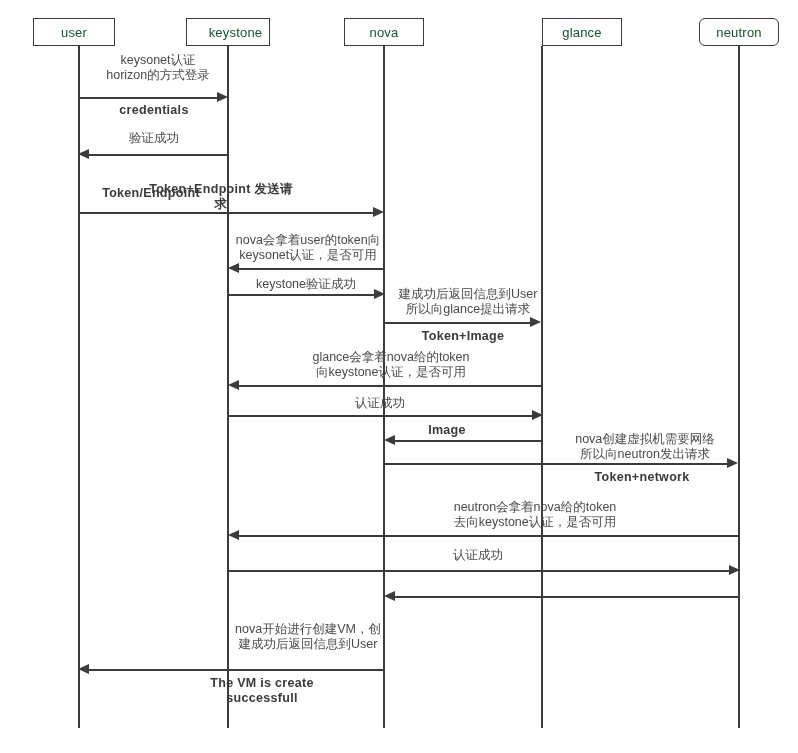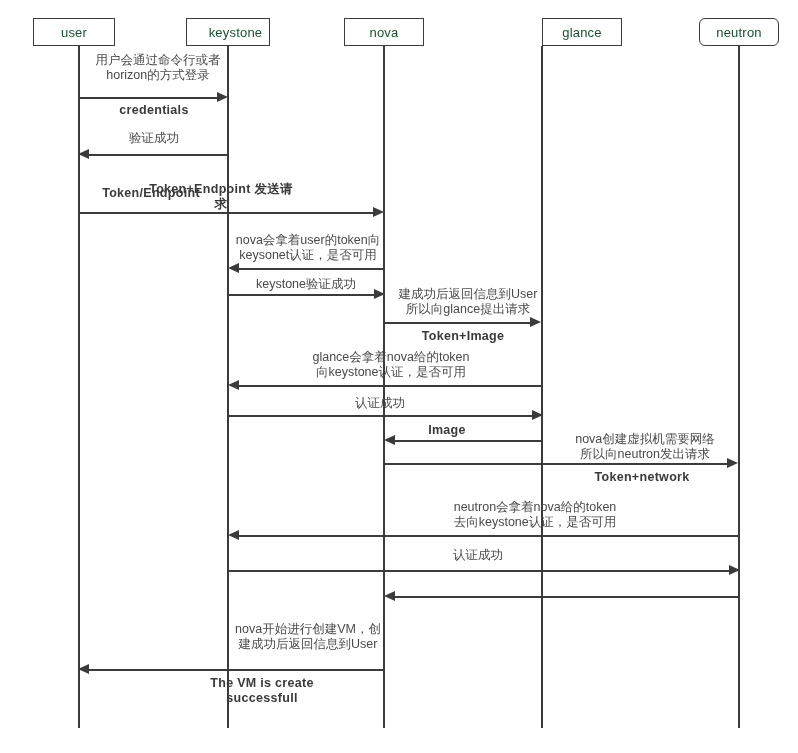--- a/index.html
+++ b/index.html
@@ -96,21 +96,21 @@
   <div class="participant-box" style="left:699px; top:18px; width:80px;border-radius:6px;">
     <span>neutron</span>
   </div>
 
   <div class="lifeline" style="left:78px;  top:46px; height:682px;"></div>
   <div class="lifeline" style="left:227px; top:46px; height:682px;"></div>
   <div class="lifeline" style="left:383px; top:46px; height:682px;"></div>
   <div class="lifeline" style="left:541px; top:46px; height:682px;"></div>
   <div class="lifeline" style="left:738px; top:46px; height:682px;"></div>
 
-  <div class="msg-label note" style="left:83px; top:53px; width:150px; text-align:center;">用户会通过命令行或者
+  <div class="msg-label note" style="left:83px; top:53px; width:150px; text-align:center;">keysonet认证
 horizon的方式登录</div>
   <div class="msg-line" style="left:79px; top:97px; width:138px;"></div>
   <div class="arrow-head right" style="left:217px; top:92px;"></div>
   <div class="msg-label bold" style="left:79px; top:103px; width:150px;">credentials</div>
 
   <div class="msg-label note" style="left:79px; top:131px; width:150px; text-align:center;">验证成功</div>
   <div class="msg-line" style="left:88px; top:154px; width:140px;"></div>
   <div class="arrow-head left" style="left:78px; top:149px;"></div>
   <div class="msg-label bold" style="left:79px; top:160px; width:144px;margin-top:26px;">Token/Endpoint</div>
 

